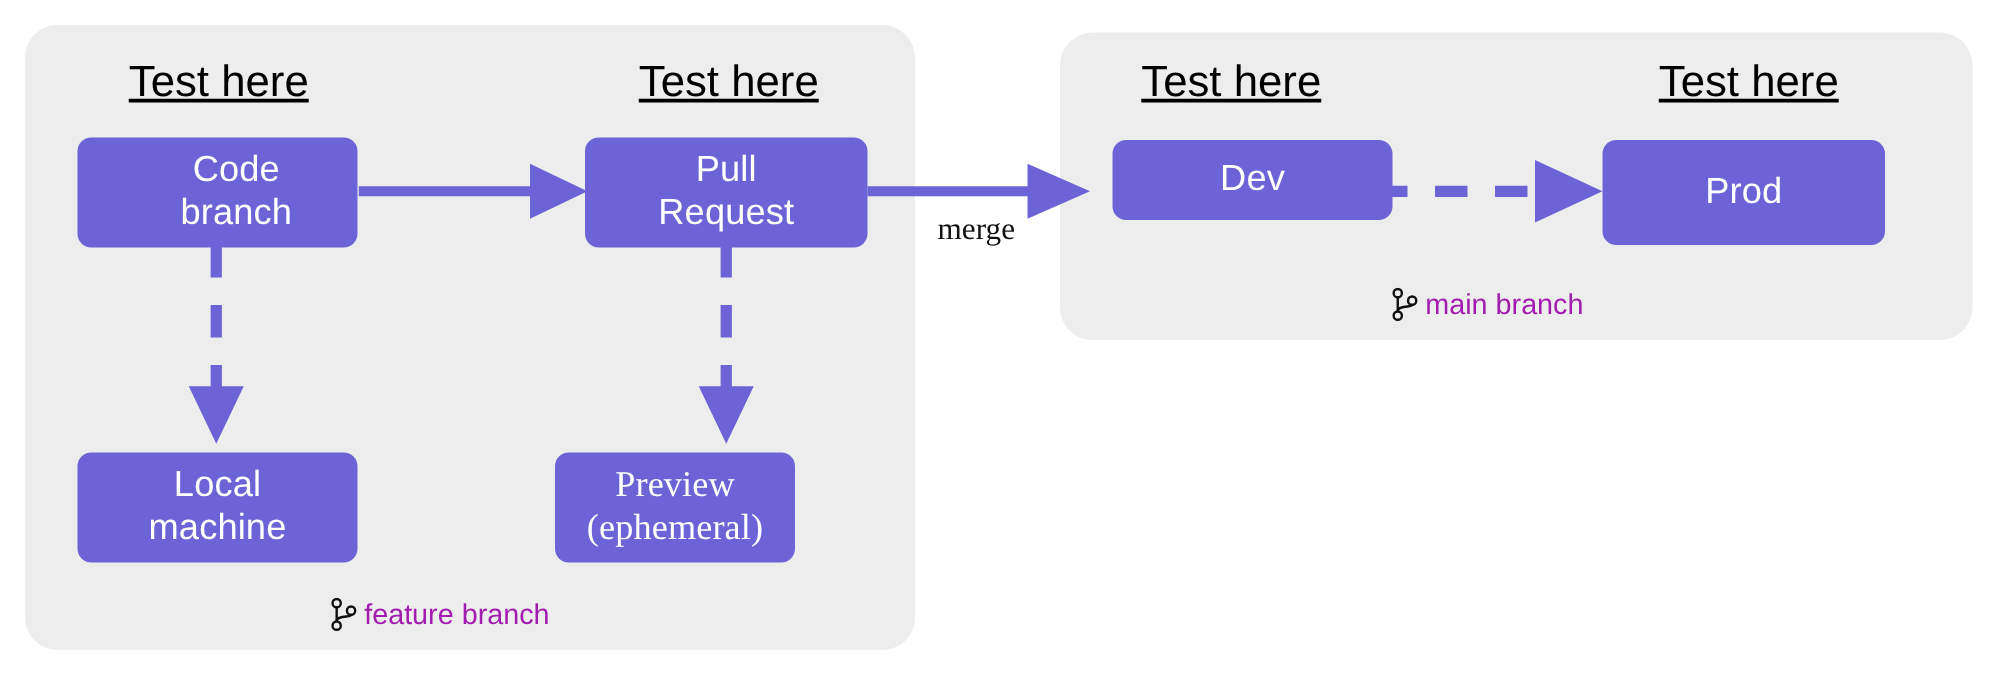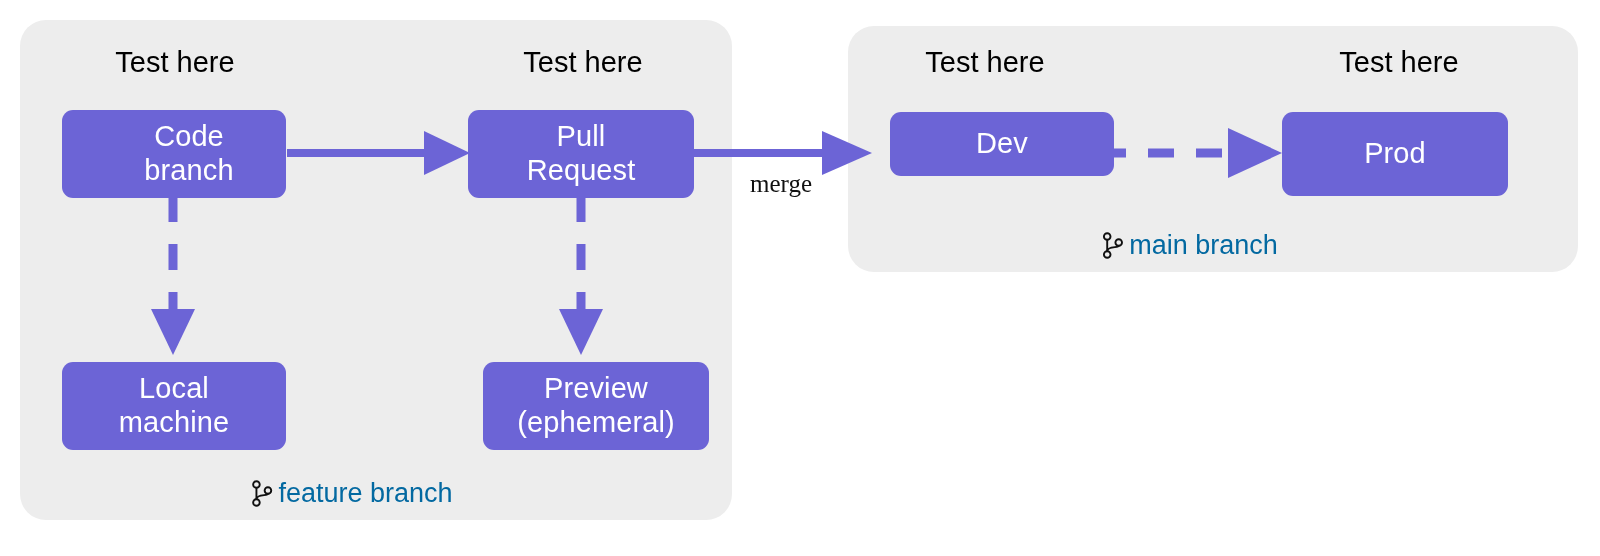--- a/index.html
+++ b/index.html
@@ -36,25 +36,26 @@
     left: 848px;
     top: 26px;
     width: 730px;
     height: 246px;
   }
 
   
   .caption {
     position: absolute;
     color: #000000;
-    font-size: 29px;
+    font-size: 35px;
     line-height: 1;
     white-space: nowrap;
     text-align: center;
     transform: translateX(-50%);
+    text-decoration: underline;
   }
 
   
   .node {
     position: absolute;
     background: #6c64d6;
     border-radius: 11px;
     color: #ffffff;
     display: flex;
     align-items: center;
@@ -67,22 +68,22 @@
     padding: 2px 6px;
   }
   .node .nodetext { white-space: pre-line; display: block; }
 
   
   .branch-label {
     position: absolute;
     display: flex;
     align-items: center;
     gap: 5px;
-    font-size: 27px;
-    color: #0369a1;
+    font-size: 23px;
+    color: #a21caf;
     white-space: nowrap;
     transform: translateX(-50%);
   }
   .branch-label .git-icon {
     display: inline-block;
     width: 22px;
     height: 27px;
     flex: 0 0 auto;
   }
   .branch-label .git-icon svg { display: block; }
@@ -157,21 +158,21 @@
   <div class="node" style="left:468px; top:110px; width:226px; height:88px;text-align:center;">
     <span class="nodetext">Pull
 Request</span>
   </div>
 
   <div class="node" style="left:62px; top:362px; width:224px; height:88px;">
     <span class="nodetext">Local
 machine</span>
   </div>
 
-  <div class="node" style="left:483px; top:362px; width:226px; height:88px;">
+  <div class="node" style="left:444px; top:362px; width:192px; height:88px;font-family:Liberation Serif, serif;">
     <span class="nodetext">Preview
 (ephemeral)</span>
   </div>
 
   <div class="node" style="left:874px; top:112px; width:224px; height:64px;margin-left:16px;">
     <span class="nodetext">Dev</span>
   </div>
 
   <div class="node" style="left:1282px; top:112px; width:226px; height:84px;">
     <span class="nodetext">Prod</span>

